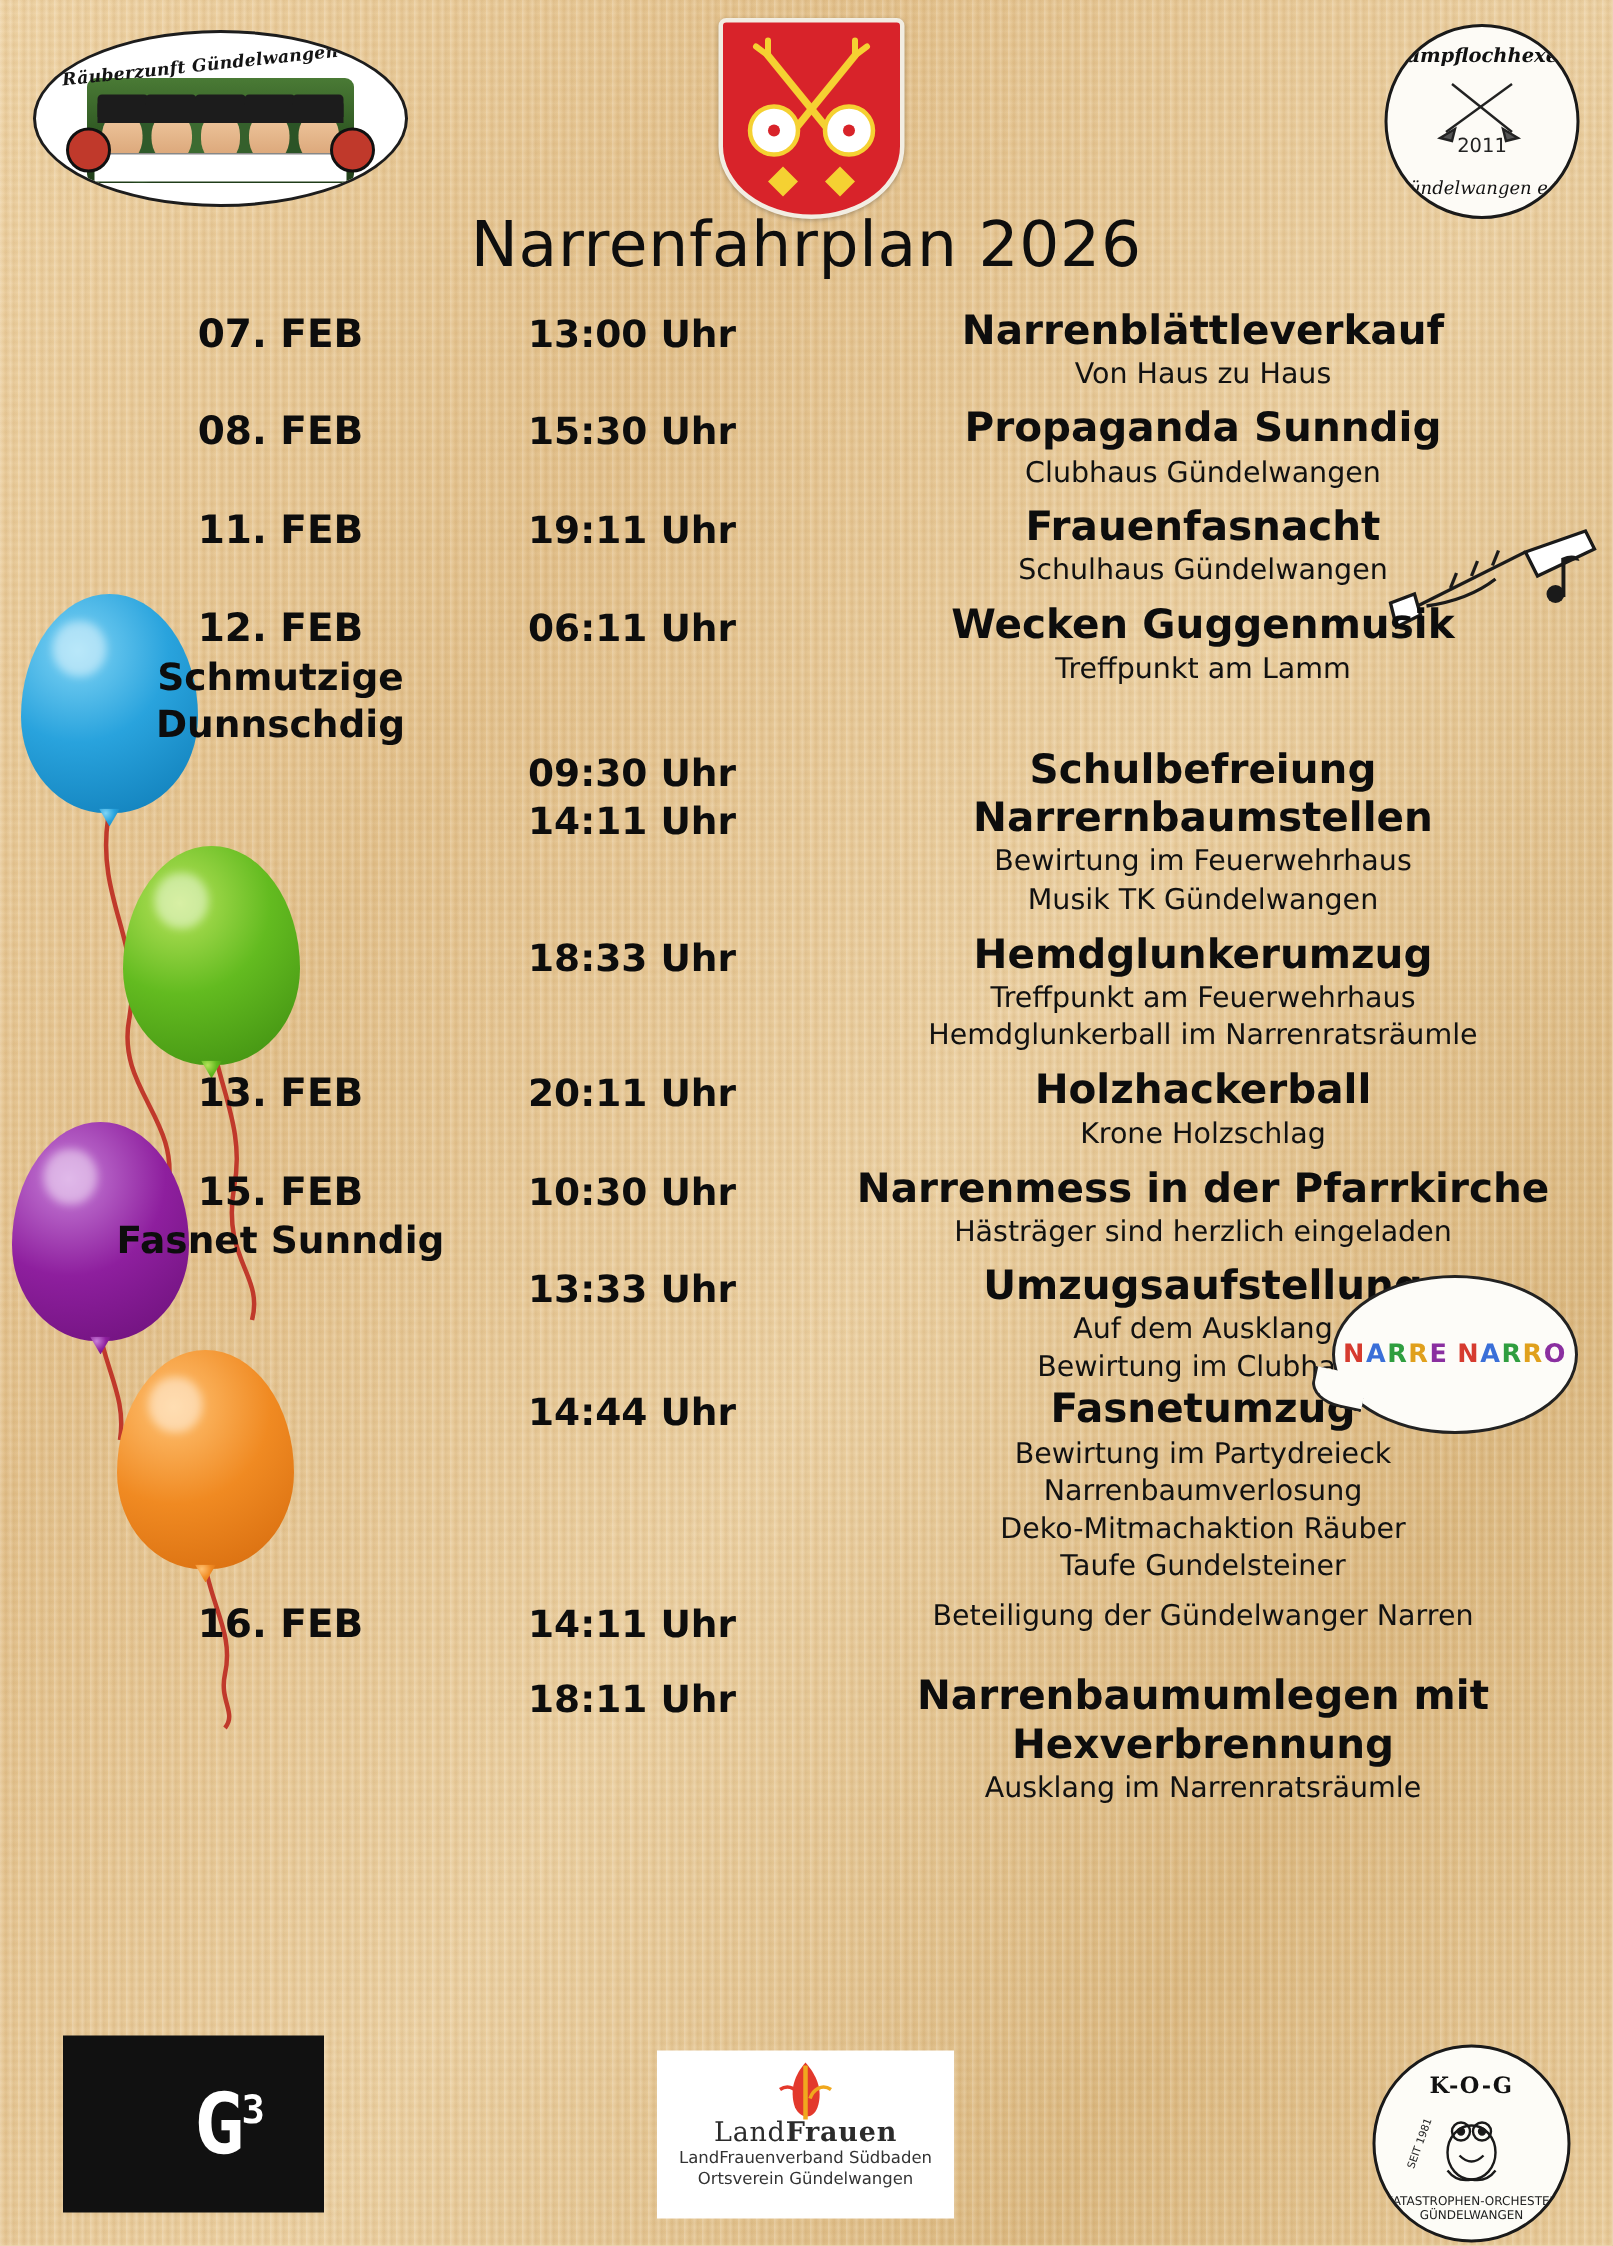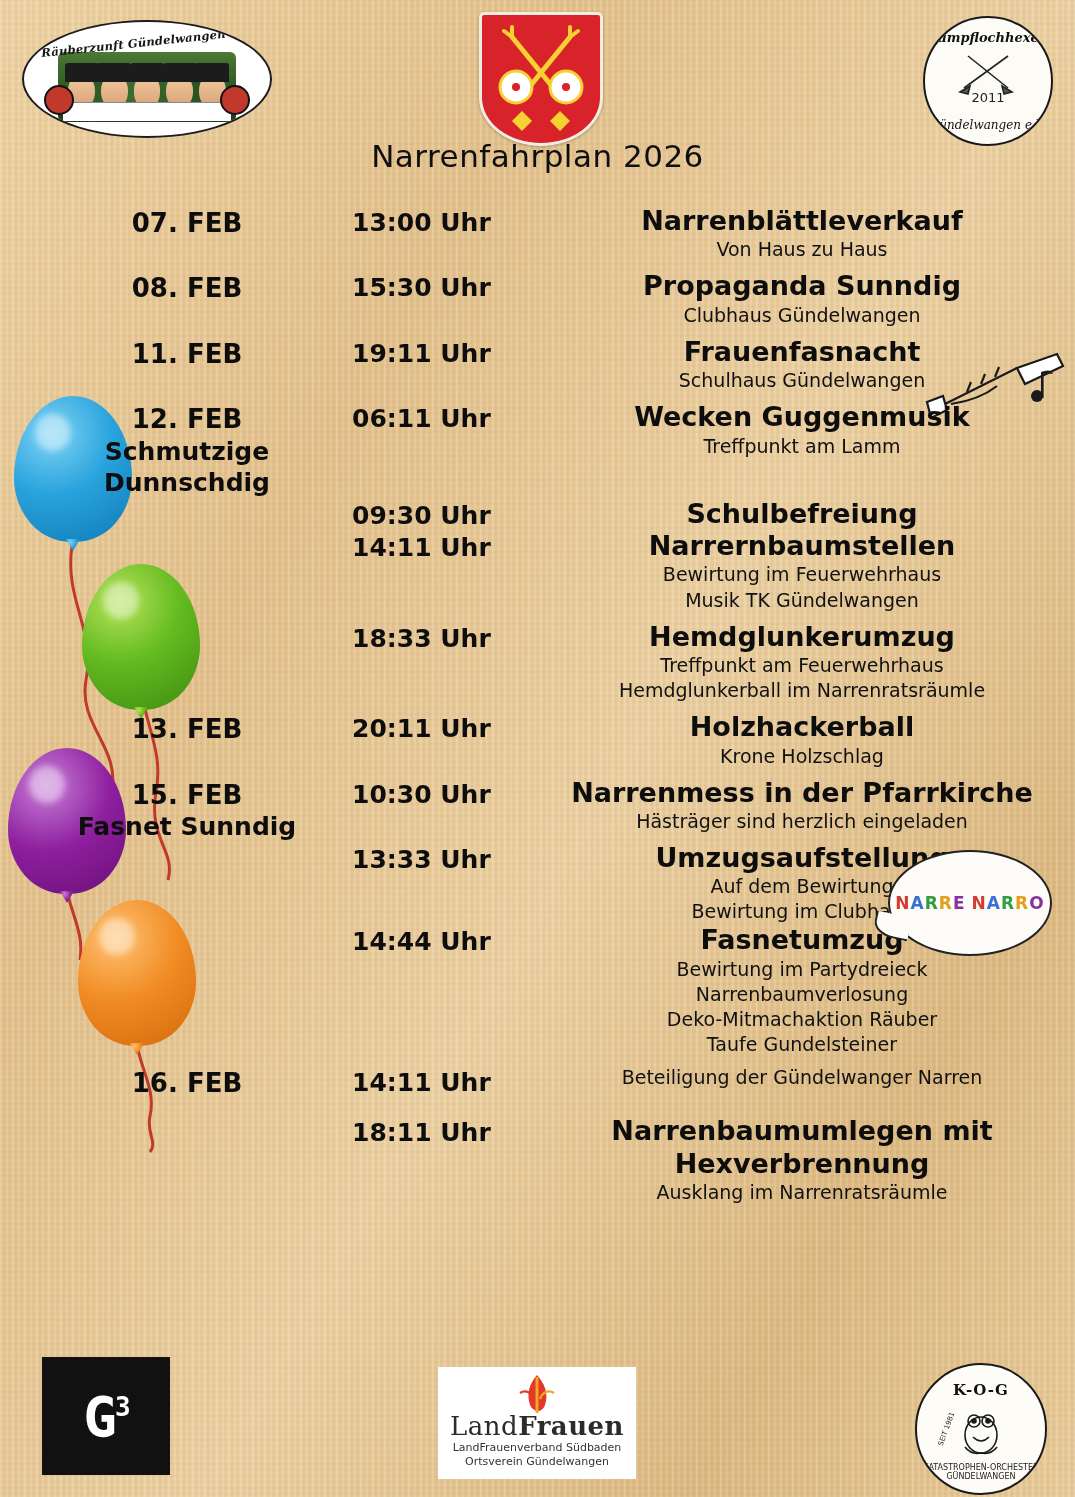--- a/index.html
+++ b/index.html
@@ -201,21 +201,21 @@
   }
 
   
   .title {
     position: absolute;
     left: 0;
     right: 0;
     top: 138px;
     text-align: center;
     font-family: "DejaVu Sans", sans-serif;
-    font-size: 31px;
+    font-size: 42px;
     font-weight: 500;
     color: #0e0e0e;
     letter-spacing: 0.5px;
   }
 
   
   .schedule {
     position: absolute;
     left: 0;
     top: 205px;
@@ -354,20 +354,21 @@
   .foot-g3 {
     position: absolute;
     left: 42px;
     bottom: 22px;
     width: 128px;
     height: 118px;
     background: #111;
     display: flex;
     align-items: center;
     justify-content: center;
+    padding-left: 46px;
   }
   .foot-g3 .g3txt {
     color: #fff;
     font-family: "DejaVu Sans Mono", monospace;
     font-size: 56px;
     font-weight: bold;
     letter-spacing: -2px;
   }
   .foot-g3 .g3txt sup {
     font-size: 26px;
@@ -377,21 +378,21 @@
     left: 438px;
     bottom: 18px;
     width: 198px;
     height: 112px;
     background: #ffffff;
     text-align: center;
   }
   .foot-lf .lf-main {
     margin-top: 44px;
     font-family: "DejaVu Serif", serif;
-    font-size: 26px;
+    font-size: 18px;
     color: #2b2b2b;
     letter-spacing: 0.5px;
   }
   .foot-lf .lf-main b { font-weight: bold; }
   .foot-lf .lf-s1, .foot-lf .lf-s2 {
     font-size: 11px;
     color: #333;
     line-height: 1.25;
   }
   .foot-lf .tulip {
@@ -650,21 +651,21 @@
         <div class="ev-title">Narrenmess in der Pfarrkirche</div>
         <div class="ev-sub">Hästräger sind herzlich eingeladen</div>
       </div>
     </div>
 
     <div class="row">
       <div class="col-date"></div>
       <div class="col-time">13:33 Uhr</div>
       <div class="col-event">
         <div class="ev-title">Umzugsaufstellung</div>
-        <div class="ev-sub">Auf dem Bewirtung</div>
+        <div class="ev-sub">Auf dem Ausklang</div>
         <div class="ev-sub">Bewirtung im Clubhaus</div>
       </div>
     </div>
 
     <div class="row">
       <div class="col-date"></div>
       <div class="col-time">14:44 Uhr</div>
       <div class="col-event">
         <div class="ev-title">Fasnetumzug</div>
         <div class="ev-sub">Bewirtung im Partydreieck</div>

